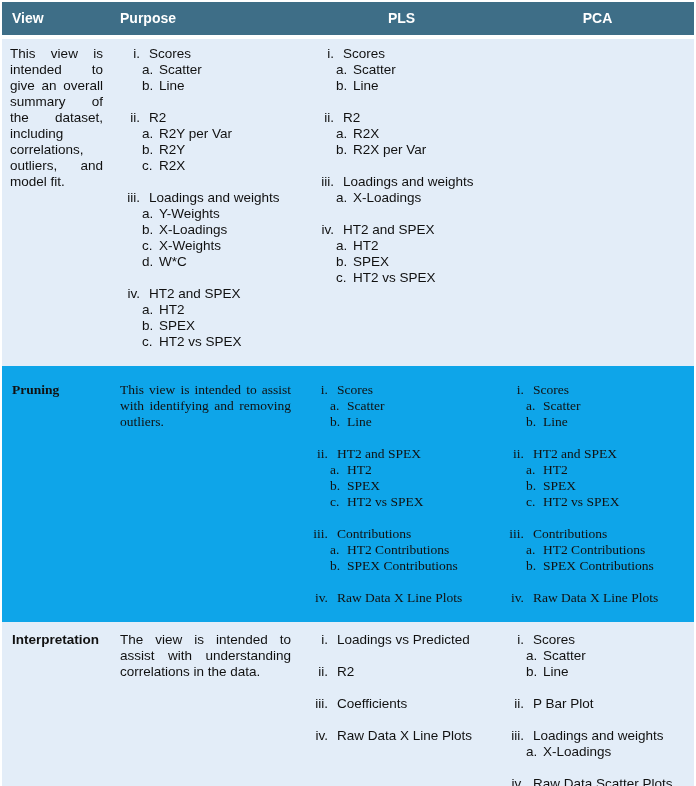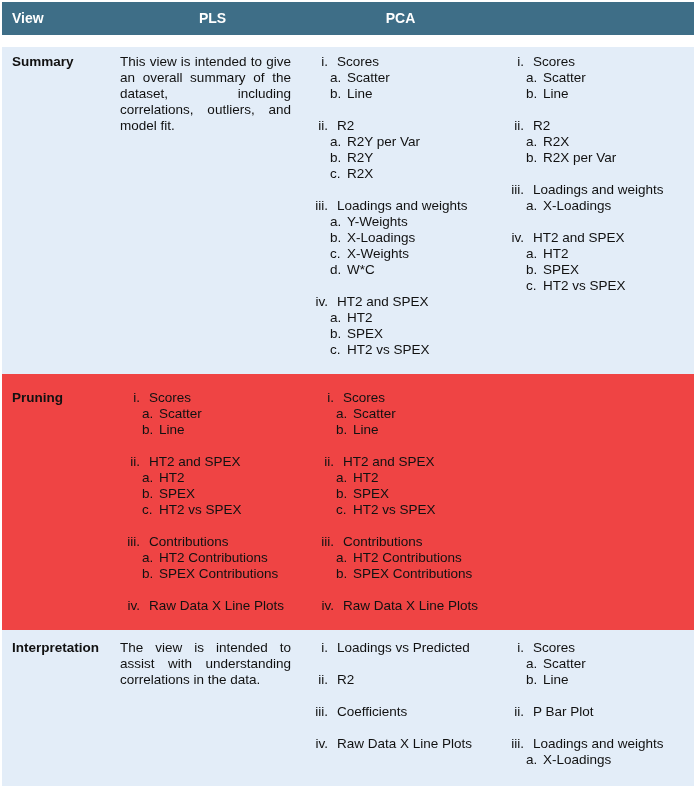--- a/index.html
+++ b/index.html
@@ -21,42 +21,42 @@
     padding:2px;
     background:#FFFFFF;
   }
   .table{width:692px;}
   .header-row{
     display:grid;
     grid-template-columns:110px 188px 190px 204px;
     background:var(--header-bg);
     height:33px;
     align-items:center;
-    margin-bottom:12px;
+    margin-bottom:4px;
   }
   .header-cell{
     color:var(--header-text);
     font-size:14px;
     font-weight:bold;
     line-height:33px;
     white-space:nowrap;
   }
   .hc-view{padding-left:10px;}
   .hc-purpose{padding-left:8px;}
   .hc-pls{padding-left:13px;text-align:center;}
   .hc-pca{padding-left:11px;text-align:center;}
 
   .row{
     display:grid;
     grid-template-columns:110px 188px 190px 204px;
     font-size:13.5px;
     line-height:16px;
   }
   .row.band{background:var(--band-bg);}
-  .row.plain{background:#ef4444;}
+  .row.plain{background:#0ea5e9;font-family:Liberation Serif, serif;}
   .row-0{min-height:316px;padding-top:7px;}
   .row-1{min-height:246px;padding-top:16px;}
   .row-2{min-height:181px;padding-top:10px;}
 
   .view-cell{padding-left:10px;}
   .view-label{font-weight:bold;}
   .purpose-cell{padding-left:8px;padding-right:9px;}
   .purpose-text{text-align:justify;}
 
   .list-cell{padding-right:2px;}
@@ -78,28 +78,26 @@
   }
   .sub-label{white-space:nowrap;text-align:right;}
 </style>
 </head>
 <body>
 
 <div class="page">
   <div class="table">
     <div class="header-row">
       <div class="header-cell hc-view">View</div>
+      <div class="header-cell hc-purpose">Purpose</div>
       <div class="header-cell hc-pls">PLS</div>
       <div class="header-cell hc-pca">PCA</div>
     </div>
     <div class="table-body">
   <div class="row row-0 band">
-    <div class="cell view-cell">
-      <span class="view-label">Summary</span>
-    </div>
     <div class="cell purpose-cell">
       <p class="purpose-text">This view is intended to give an overall summary of the dataset, including correlations, outliers, and model fit.</p>
     </div>
     <div class="cell list-cell pls-cell">
             <div class="list-group">
               <div class="list-item">
                 <span class="list-number">i.</span>
                 <span class="list-label">Scores</span>
               </div>
               <div class="list-sub">
@@ -226,20 +224,23 @@
                 <span class="sub-letter">c.</span>
                 <span class="sub-label">HT2 vs SPEX</span>
               </div>
             </div>
           </div>
   </div>
 
   <div class="row row-1 plain">
     <div class="cell view-cell">
       <span class="view-label">Pruning</span>
+    </div>
+    <div class="cell purpose-cell">
+      <p class="purpose-text">This view is intended to assist with identifying and removing outliers.</p>
     </div>
     <div class="cell list-cell pls-cell">
             <div class="list-group">
               <div class="list-item">
                 <span class="list-number">i.</span>
                 <span class="list-label">Scores</span>
               </div>
               <div class="list-sub">
                 <span class="sub-letter">a.</span>
                 <span class="sub-label">Scatter</span>

